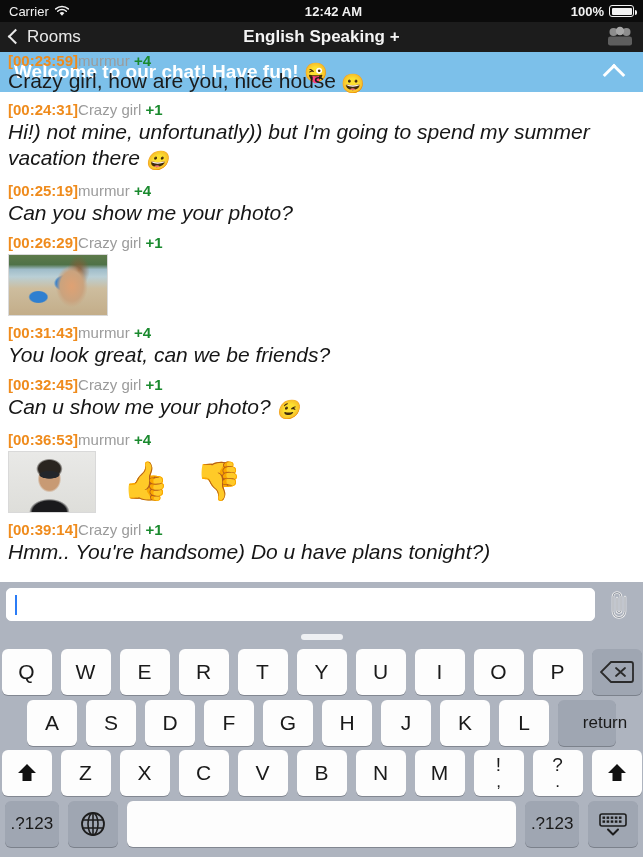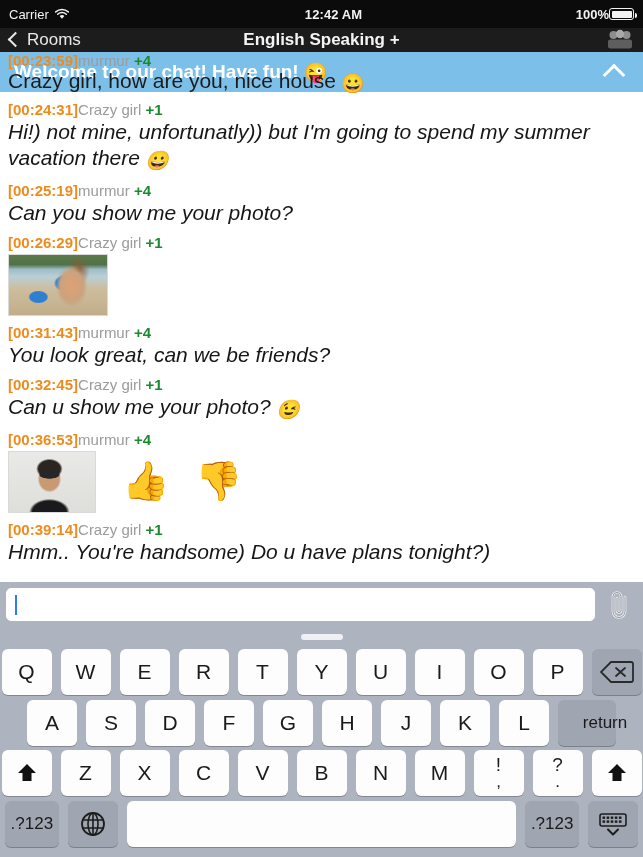--- a/index.html
+++ b/index.html
@@ -6,48 +6,48 @@
   html, body {
     width: 643px; height: 857px;
     background: #ffffff;
     font-family: "Liberation Sans", sans-serif;
     overflow: hidden;
   }
   .screen { position: relative; width: 643px; height: 857px; background:#fff; }
 
   
   .status-bar {
-    height: 28px; background: #0b0b0b; color: #f2f2f2;
+    height: 22px; background: #0b0b0b; color: #f2f2f2;
     display: flex; align-items: center; position: relative;
     font-size: 13px; padding: 0 9px;
   }
   .status-left { display: flex; align-items: center; gap: 5px; }
   .status-center {
     position: absolute; left: 0; right: 0; text-align: center;
     font-size: 13px; font-weight: bold; letter-spacing: .1px; padding-left: 24px;
   }
   .status-right {
-    margin-left: auto; display: flex; align-items: center; 
+    margin-left: auto; display: flex; align-items: center; gap: 5px;
     font-size: 13px; font-weight: bold; z-index: 2;
   }
   .wifi-ico { display:block; }
   .batt {
     width: 25px; height: 12px; border: 1.4px solid #f2f2f2;
     border-radius: 3px; position: relative; display: block;
   }
   .batt::after {
     content:""; position:absolute; right:-4px; top:3.5px;
     width:2.5px; height:5px; background:#f2f2f2; border-radius:0 2px 2px 0;
   }
   .batt i { position:absolute; left:1.5px; top:1.5px; bottom:1.5px; right:1.5px;
             background:#f2f2f2; border-radius:1px; display:block; }
 
   
   .nav-bar {
-    height: 24px; background: #1c1c1c; color: #e8e8e8;
+    height: 30px; background: #1c1c1c; color: #e8e8e8;
     display: flex; align-items: center; position: relative; padding: 0 10px; gap: 34px;
   }
   .nav-back { display:flex; align-items:center; gap:6px; font-size:17px; color:#e8e8e8; cursor:pointer; }
   .chev-left { width:11px; height:11px; border-left:2.6px solid #e8e8e8; border-bottom:2.6px solid #e8e8e8;
                transform: rotate(45deg); display:block; margin-bottom:1px; }
   .nav-title {
     position:absolute; left:0; right:0; text-align:center;
     font-size:17px; font-weight:bold; color:#f4f4f4; pointer-events:none;
   }
   .nav-right { margin-left:auto; z-index:2; cursor:pointer; display:flex; align-items:center; }

